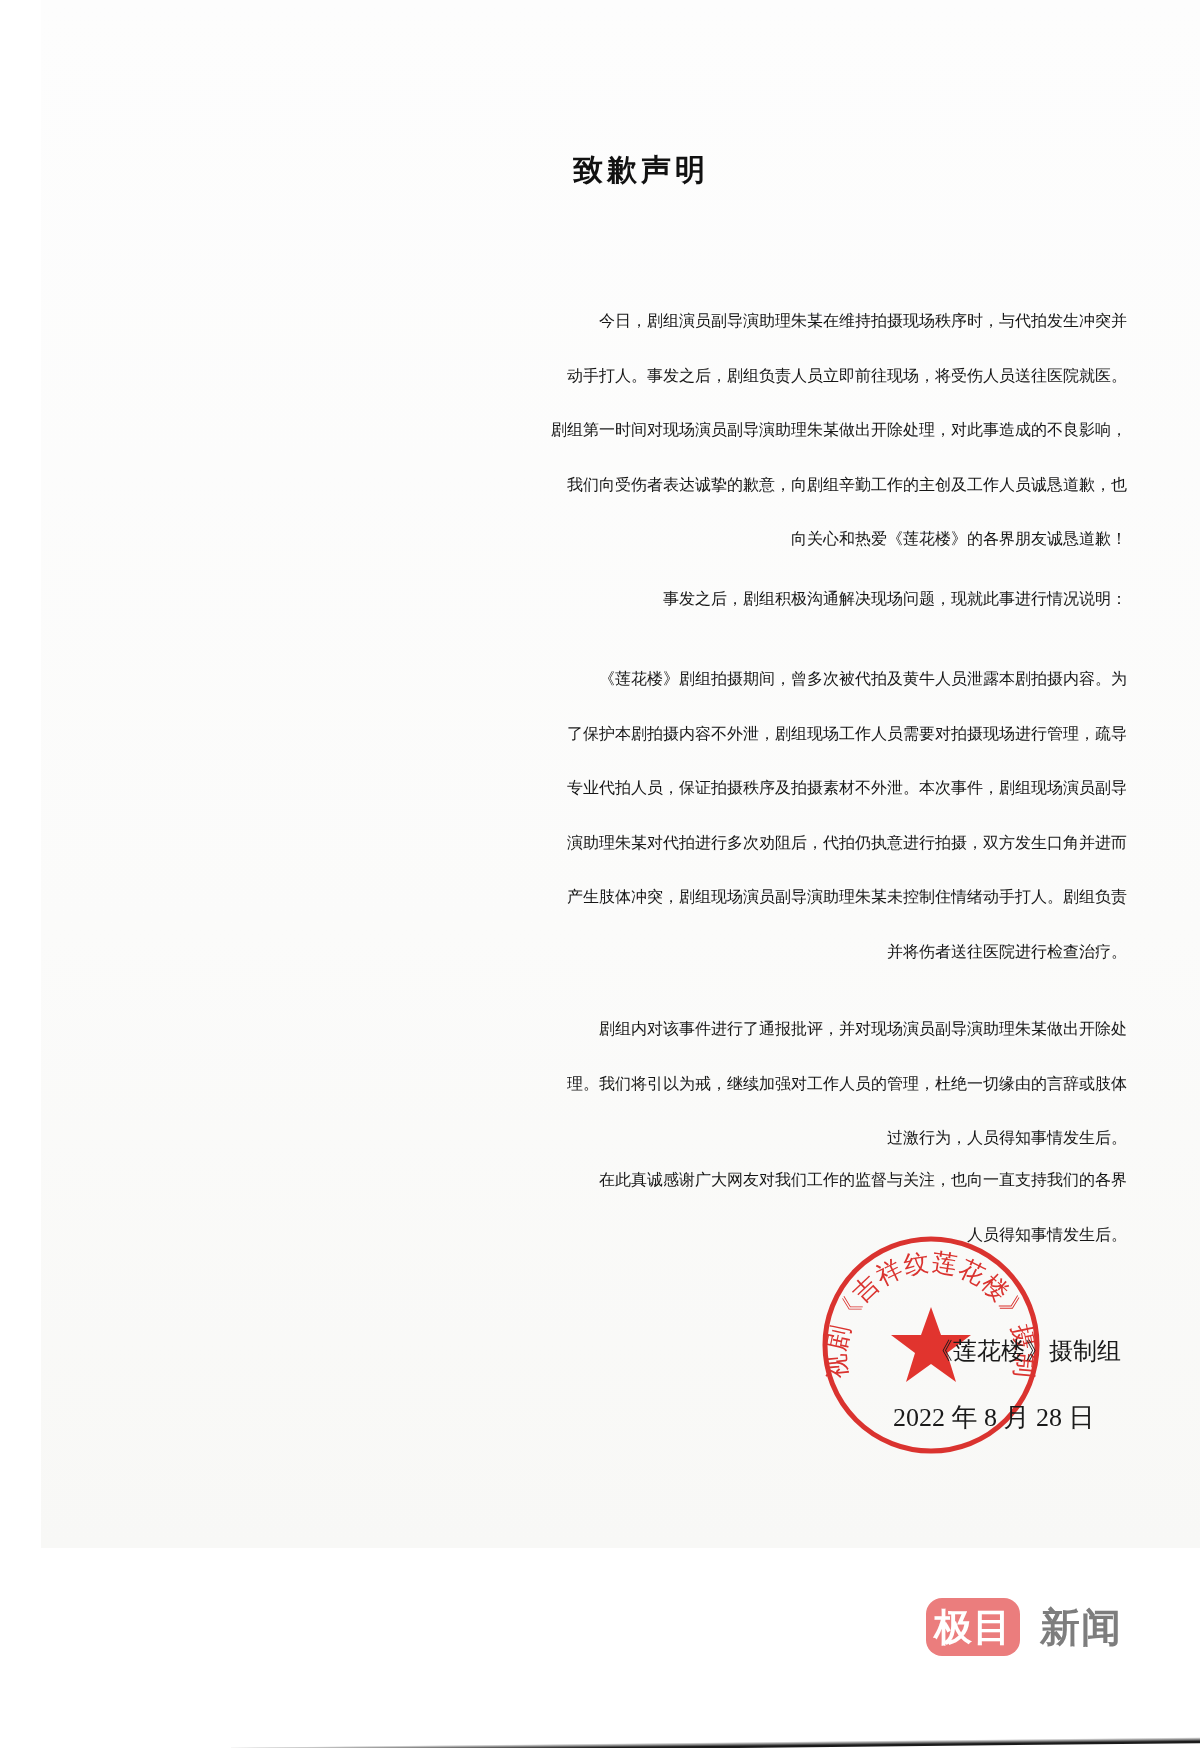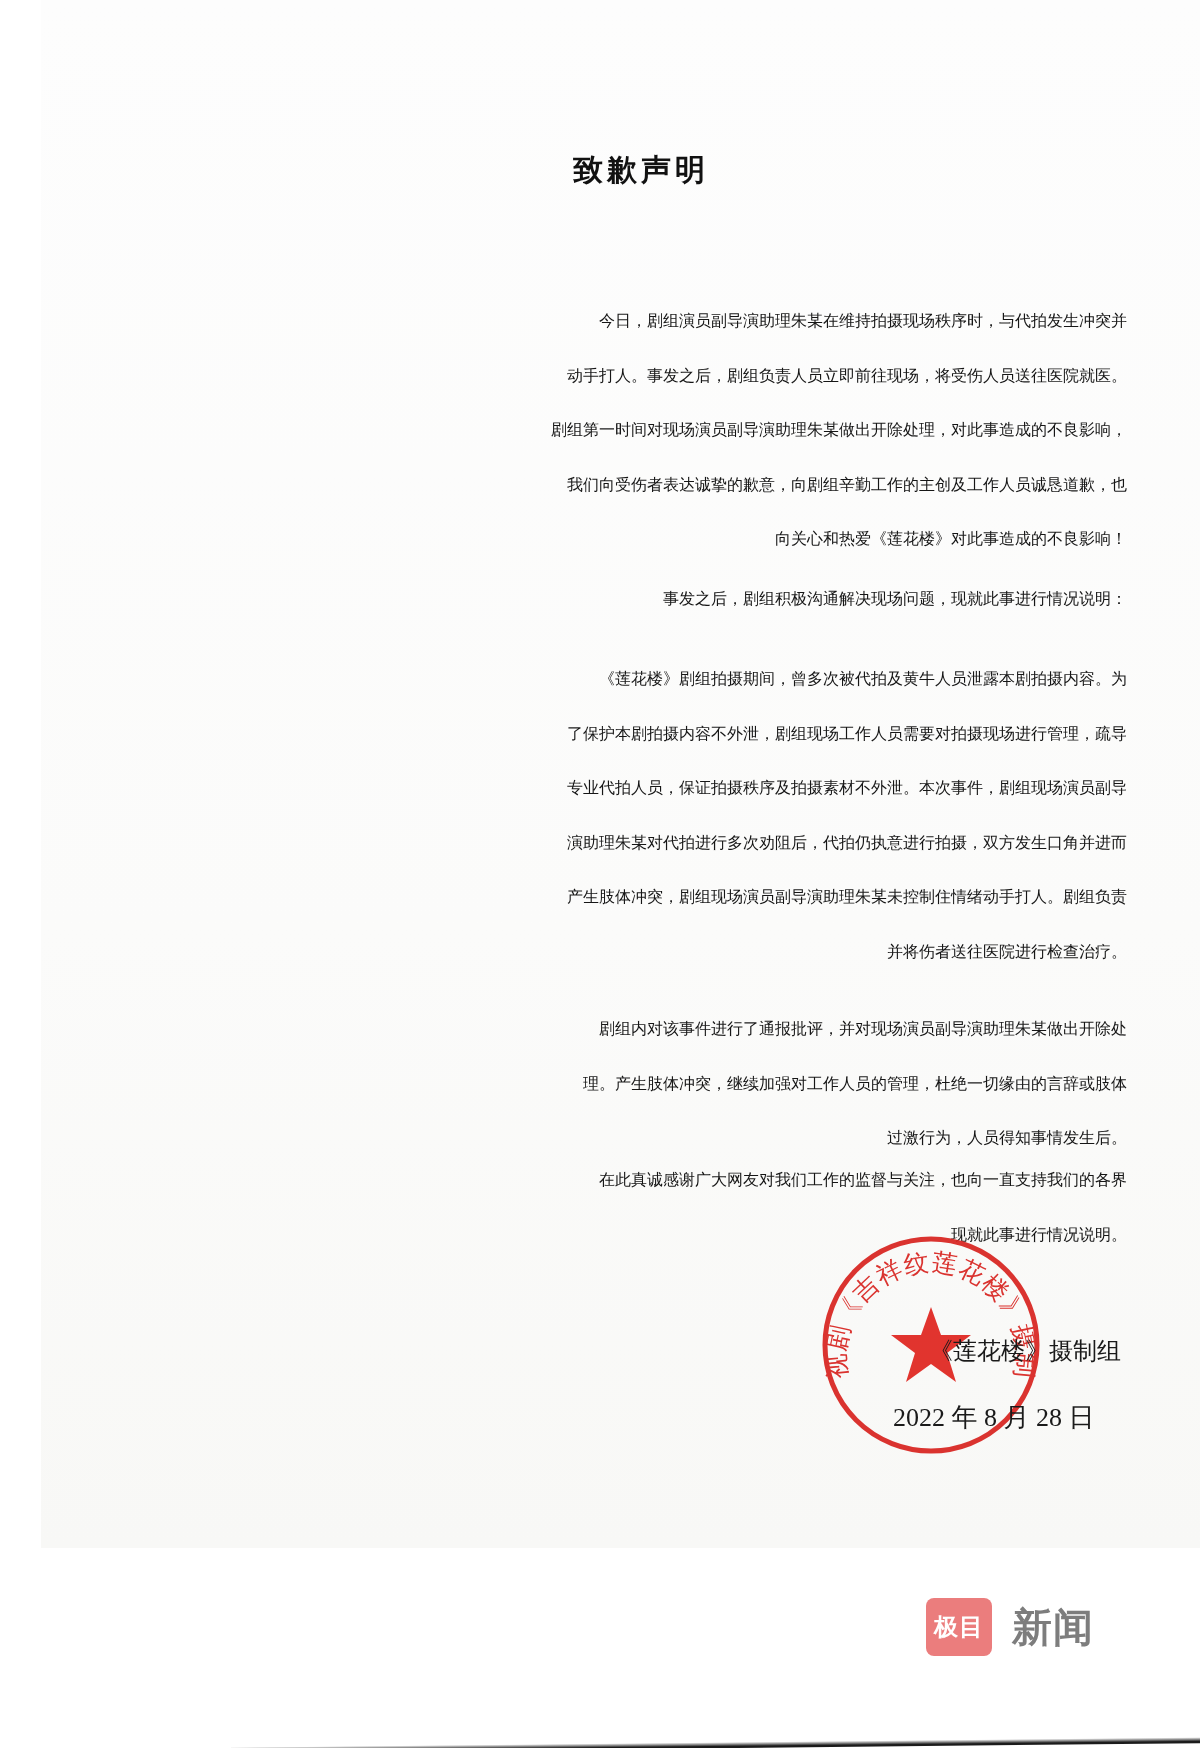--- a/index.html
+++ b/index.html
@@ -86,24 +86,24 @@
       height: 58px;
       display: flex;
       align-items: center;
       z-index: 4;
     }
     .wm-box {
       background: #e96f6f;
       color: #ffffff;
       font-family: "DejaVu Serif", "Liberation Serif", serif;
       font-weight: bold;
-      font-size: 24px;
+      font-size: 38px;
       line-height: 58px;
       padding: 0 8px;
-      border-radius: 8px;
+      border-radius: 16px;
       letter-spacing: 1px;
       opacity: 0.9;
     }
     .wm-text {
       color: #6f6f6f;
       font-family: "DejaVu Serif", "Liberation Serif", serif;
       font-weight: bold;
       font-size: 40px;
       line-height: 58px;
       padding-left: 20px;
@@ -126,45 +126,45 @@
 
 <div class="page">
 
   <div class="title">致歉声明</div>
 
   <div class="body-text" style="top:294px;">
     <span class="line first">今日，剧组演员副导演助理朱某在维持拍摄现场秩序时，与代拍发生冲突并</span>
     <span class="line">动手打人。事发之后，剧组负责人员立即前往现场，将受伤人员送往医院就医。</span>
     <span class="line">剧组第一时间对现场演员副导演助理朱某做出开除处理，对此事造成的不良影响，</span>
     <span class="line">我们向受伤者表达诚挚的歉意，向剧组辛勤工作的主创及工作人员诚恳道歉，也</span>
-    <span class="line">向关心和热爱《莲花楼》对此事造成的不良影响！</span>
+    <span class="line">向关心和热爱《莲花楼》的各界朋友诚恳道歉！</span>
   </div>
 
   <div class="body-text" style="top:572px;">
     <span class="line first">事发之后，剧组积极沟通解决现场问题，现就此事进行情况说明：</span>
   </div>
 
   <div class="body-text" style="top:652px;">
     <span class="line first">《莲花楼》剧组拍摄期间，曾多次被代拍及黄牛人员泄露本剧拍摄内容。为</span>
     <span class="line">了保护本剧拍摄内容不外泄，剧组现场工作人员需要对拍摄现场进行管理，疏导</span>
     <span class="line">专业代拍人员，保证拍摄秩序及拍摄素材不外泄。本次事件，剧组现场演员副导</span>
     <span class="line">演助理朱某对代拍进行多次劝阻后，代拍仍执意进行拍摄，双方发生口角并进而</span>
     <span class="line">产生肢体冲突，剧组现场演员副导演助理朱某未控制住情绪动手打人。剧组负责</span>
     <span class="line">并将伤者送往医院进行检查治疗。</span>
   </div>
 
   <div class="body-text" style="top:1002px;">
     <span class="line first">剧组内对该事件进行了通报批评，并对现场演员副导演助理朱某做出开除处</span>
-    <span class="line">理。产生肢体冲突，继续加强对工作人员的管理，杜绝一切缘由的言辞或肢体</span>
+    <span class="line">理。我们将引以为戒，继续加强对工作人员的管理，杜绝一切缘由的言辞或肢体</span>
     <span class="line">过激行为，人员得知事情发生后。</span>
   </div>
 
   <div class="body-text" style="top:1153px;">
     <span class="line first">在此真诚感谢广大网友对我们工作的监督与关注，也向一直支持我们的各界</span>
-    <span class="line">现就此事进行情况说明。</span>
+    <span class="line">人员得知事情发生后。</span>
   </div>
 
   <svg class="stamp" viewBox="0 0 224 224">
     <defs>
       <path id="ringPath" d="M 30,150 A 86,86 0 1,1 194,150" fill="none"></path>
     </defs>
     <circle cx="112" cy="112" r="106" fill="none" stroke="#d8231f" stroke-width="5"></circle>
     <text font-family="DejaVu Sans, sans-serif" font-size="25" fill="#d8231f" letter-spacing="1">
       <textPath href="#ringPath" startOffset="50%" text-anchor="middle">电视剧《吉祥纹莲花楼》摄制组</textPath>
     </text>

